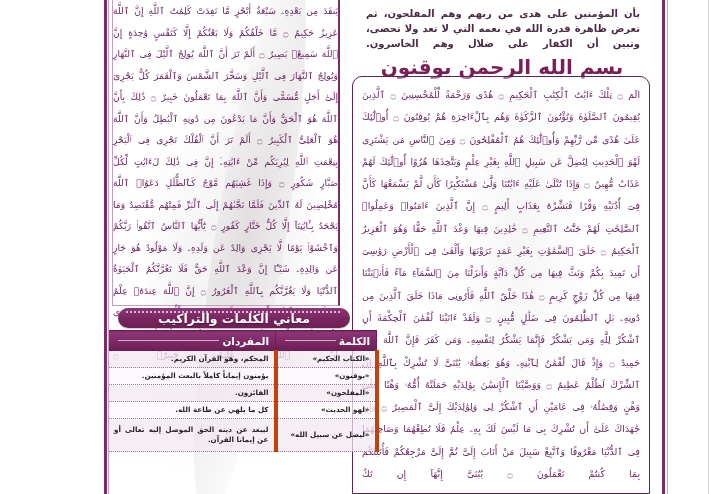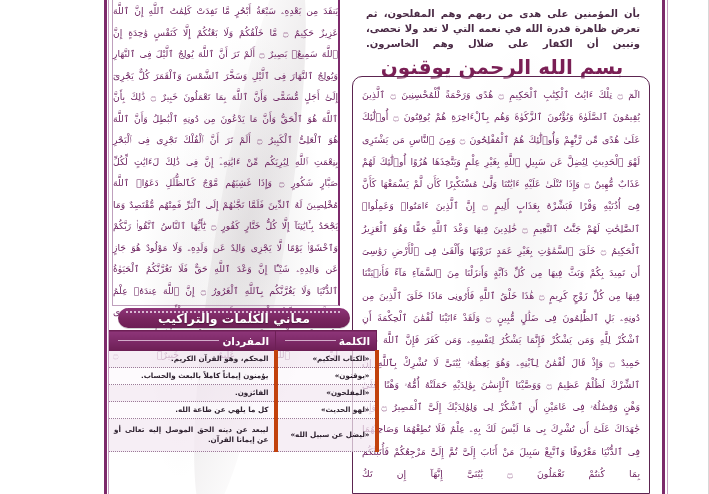--- a/index.html
+++ b/index.html
@@ -242,21 +242,21 @@
         </th>
       </tr>
     </thead>
     <tbody id="tbl-body">
         <tr>
           <td class="c-word">«الكتاب الحكيم»</td>
           <td class="c-mean">المحكم، وهو القرآن الكريم.</td>
         </tr>
         <tr>
           <td class="c-word">«يوقنون»</td>
-          <td class="c-mean">يؤمنون إيماناً كاملاً بالبعث والحساب.</td>
+          <td class="c-mean">يؤمنون إيماناً كاملاً بالبعث المؤمنين.</td>
         </tr>
         <tr>
           <td class="c-word">«المفلحون»</td>
           <td class="c-mean">الفائزون.</td>
         </tr>
         <tr>
           <td class="c-word">«لهو الحديث»</td>
           <td class="c-mean">كل ما يلهي عن طاعة الله.</td>
         </tr>
         <tr class="r-tall">

